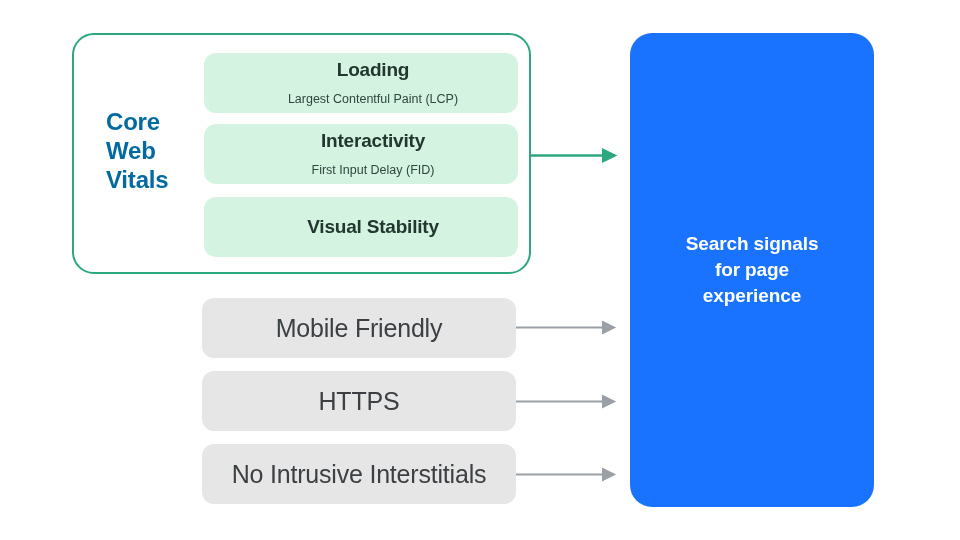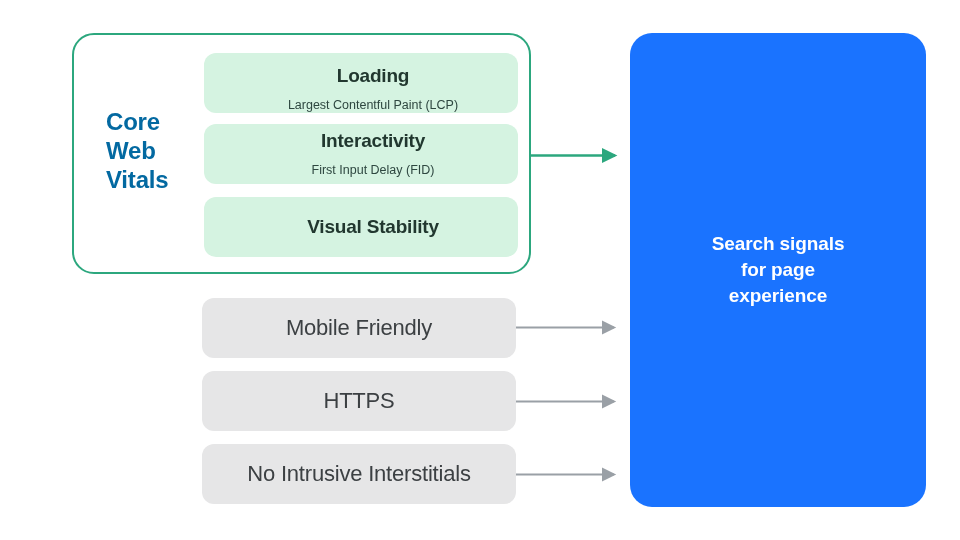--- a/index.html
+++ b/index.html
@@ -57,21 +57,21 @@
     width: 314px;
     height: 60px;
     background: #D5F3E1;
     border-radius: 12px;
     box-sizing: border-box;
     display: flex;
     flex-direction: column;
     align-items: center;
     justify-content: center;
   }
-  .vital-card.c0 { top: 18px; justify-content: flex-end; }
+  .vital-card.c0 { top: 18px; }
   .vital-card.c1 { top: 89px; }
   .vital-card.c2 { top: 162px; }
 
   .vital-title {
     color: #21372F;
     font-size: 19px;
     font-weight: bold;
     line-height: 22px;
     letter-spacing: -0.2px;
     text-align: center;
@@ -98,33 +98,33 @@
     display: flex;
     align-items: center;
     justify-content: center;
   }
   .grey-box.g0 { top: 298px; }
   .grey-box.g1 { top: 371px; }
   .grey-box.g2 { top: 444px; }
 
   .grey-label {
     color: #3C4043;
-    font-size: 22px;
+    font-size: 25px;
     font-weight: normal;
     line-height: 24px;
     letter-spacing: -0.2px;
     text-align: center;
   }
 
   
   .blue-box {
     position: absolute;
     left: 630px;
     top: 33px;
-    width: 296px;
+    width: 244px;
     height: 474px;
     background: #1A73FF;
     border-radius: 22px;
     display: flex;
     align-items: center;
     justify-content: center;
   }
   .blue-label {
     color: #ffffff;
     font-size: 19px;

